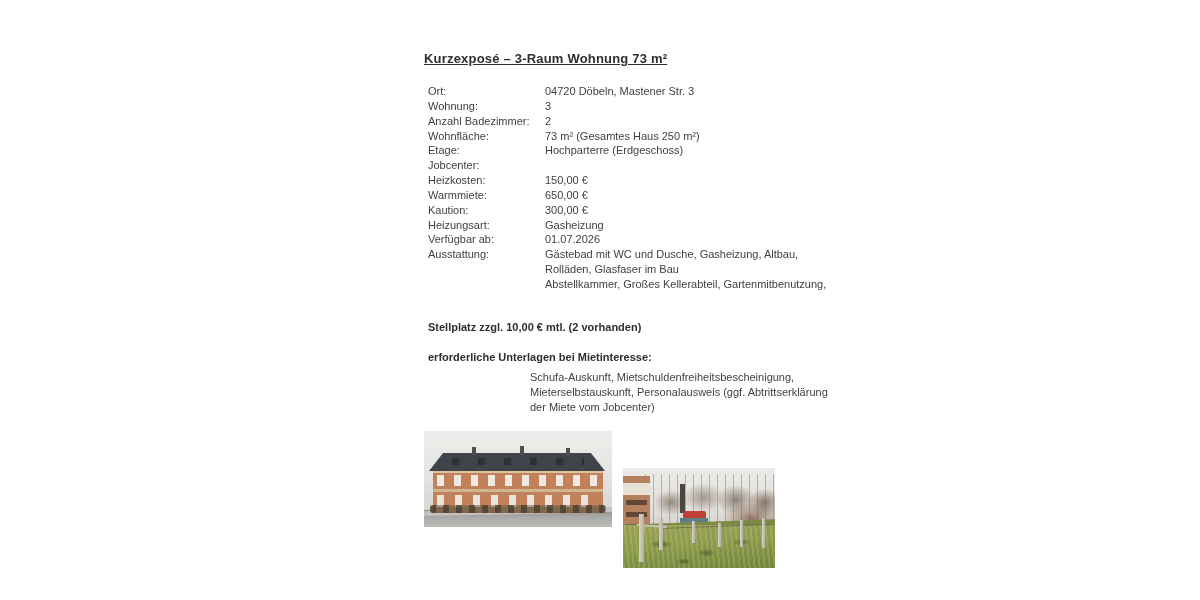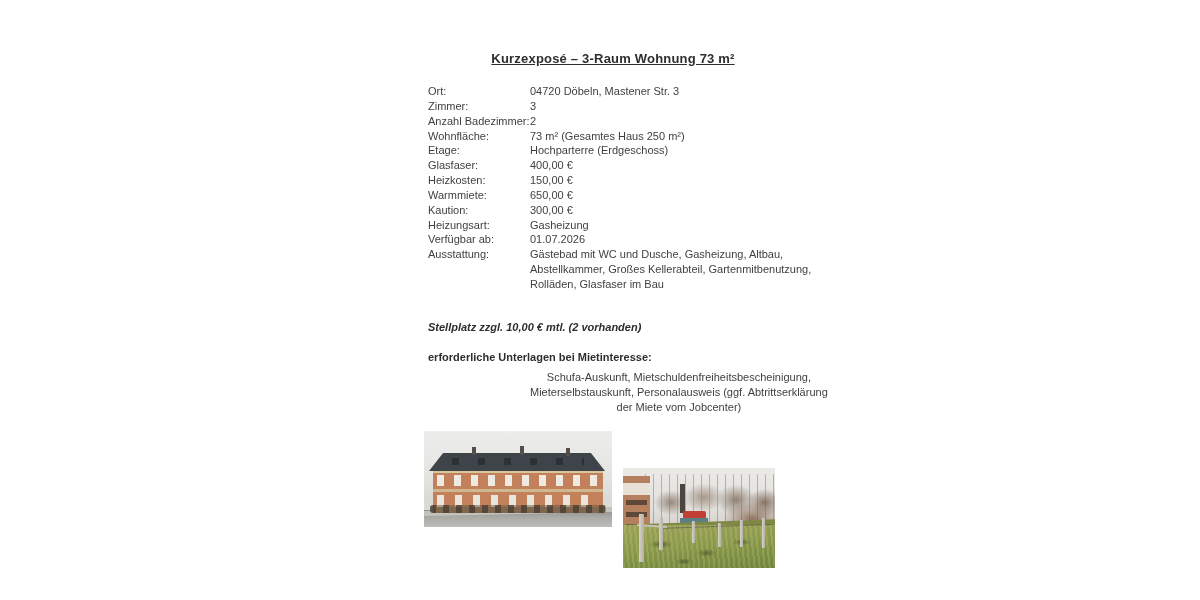--- a/index.html
+++ b/index.html
@@ -2,36 +2,36 @@
 <html style="--text: #3f3f3f; --heading-text: #2e2e2e; --page-bg: #ffffff; --photo-facade: #c2815a; --photo-roof: #3f444a; --photo-grass: #8a9a4e; --photo-canopy-red: #c13f35;"><head>
 <meta charset="utf-8">
 <style>
   * { box-sizing: border-box; margin: 0; padding: 0; }
   html, body { width: 1200px; height: 600px; background: #ffffff; overflow: hidden; }
   body { font-family: "Liberation Sans", sans-serif; color: var(--text, #3f3f3f); position: relative; }
 
   .doc { position: absolute; left: 424px; top: 0; width: 354px; height: 600px; }
 
   .title {
-    position: absolute; top: 51px; left: 12px; width: 100%;
-    text-align: center; font-size: 13px; font-weight: bold;
+    position: absolute; top: 51px; left: 0; width: 100%;
+    font-size: 13px; font-weight: bold;
     text-decoration: underline; color: var(--heading-text, #2e2e2e);
     letter-spacing: 0.2px;
   }
 
   .rows { position: absolute; top: 84px; left: 4px; right: 0; font-size: 11px; line-height: 14.85px; }
-  .row { display: flex; }
+  .row { display: flex; gap: 15px; }
   .row .lbl { width: 102px; flex: none; }
   .row .val { flex: 1; white-space: nowrap; }
 
   .bold-note { position: absolute; left: 4px; font-size: 11px; font-weight: bold; color: var(--heading-text, #2e2e2e); white-space: nowrap; }
-  .note-parking { top: 321px; font-style: italic; }
+  .note-parking { top: 321px; }
   .note-docs { top: 351px; }
 
-  .u-lines { position: absolute; left: 106px; top: 370px; font-size: 11px; line-height: 14.85px; white-space: nowrap; text-align: center; }
+  .u-lines { position: absolute; left: 106px; top: 370px; font-size: 11px; line-height: 14.85px; white-space: nowrap; }
 
   
   .photo { position: absolute; overflow: hidden; }
   .photo * { position: absolute; }
 
   .photo1 { left: 424px; top: 431px; width: 188px; height: 96px;
     background: linear-gradient(180deg, #ededeb 0%, #e4e4e1 45%, #dadad6 70%); }
   .p1-street { left: 0; bottom: 0; width: 100%; height: 17px;
     background: linear-gradient(180deg, #8f8f8c 0%, #a9a9a5 40%, #bdbdb9 100%); }
   .p1-sidewalk { left: 0; bottom: 13px; width: 100%; height: 5px; background: #c4c2bc; transform: skewY(-1.2deg); }
@@ -99,38 +99,37 @@
 <div class="doc">
 
   <div class="title">Kurzexposé – 3-Raum Wohnung 73 m²</div>
 
   <div class="rows">
     <div class="row">
       <span class="lbl">Ort:</span>
       <span class="val">04720 Döbeln, Mastener Str. 3</span>
     </div>
     <div class="row">
-      <span class="lbl">Zimmer:</span>
+      <span class="lbl">Wohnung:</span>
       <span class="val">3</span>
     </div>
     <div class="row">
       <span class="lbl">Anzahl Badezimmer:</span>
       <span class="val">2</span>
     </div>
     <div class="row">
       <span class="lbl">Wohnfläche:</span>
       <span class="val">73 m² (Gesamtes Haus 250 m²)</span>
     </div>
     <div class="row">
       <span class="lbl">Etage:</span>
       <span class="val">Hochparterre (Erdgeschoss)</span>
     </div>
     <div class="row">
-      <span class="lbl">Glasfaser:</span>
-      <span class="val">400,00 €</span>
+      <span class="lbl">Jobcenter:</span>
     </div>
     <div class="row">
       <span class="lbl">Heizkosten:</span>
       <span class="val">150,00 €</span>
     </div>
     <div class="row">
       <span class="lbl">Warmmiete:</span>
       <span class="val">650,00 €</span>
     </div>
     <div class="row">
@@ -144,25 +143,25 @@
     <div class="row">
       <span class="lbl">Verfügbar ab:</span>
       <span class="val">01.07.2026</span>
     </div>
     <div class="row">
       <span class="lbl">Ausstattung:</span>
       <span class="val">Gästebad mit WC und Dusche, Gasheizung, Altbau,</span>
     </div>
     <div class="row">
       <span class="lbl"></span>
+      <span class="val">Rolläden, Glasfaser im Bau</span>
+    </div>
+    <div class="row">
+      <span class="lbl"></span>
       <span class="val">Abstellkammer, Großes Kellerabteil, Gartenmitbenutzung,</span>
-    </div>
-    <div class="row">
-      <span class="lbl"></span>
-      <span class="val">Rolläden, Glasfaser im Bau</span>
     </div>
   </div>
 
   <div class="bold-note note-parking">Stellplatz zzgl. 10,00 € mtl. (2 vorhanden)</div>
 
   <div class="bold-note note-docs">erforderliche Unterlagen bei Mietinteresse:</div>
 
   <div class="u-lines">
     <div>Schufa-Auskunft, Mietschuldenfreiheitsbescheinigung,</div>
     <div>Mieterselbstauskunft, Personalausweis (ggf. Abtrittserklärung</div>

